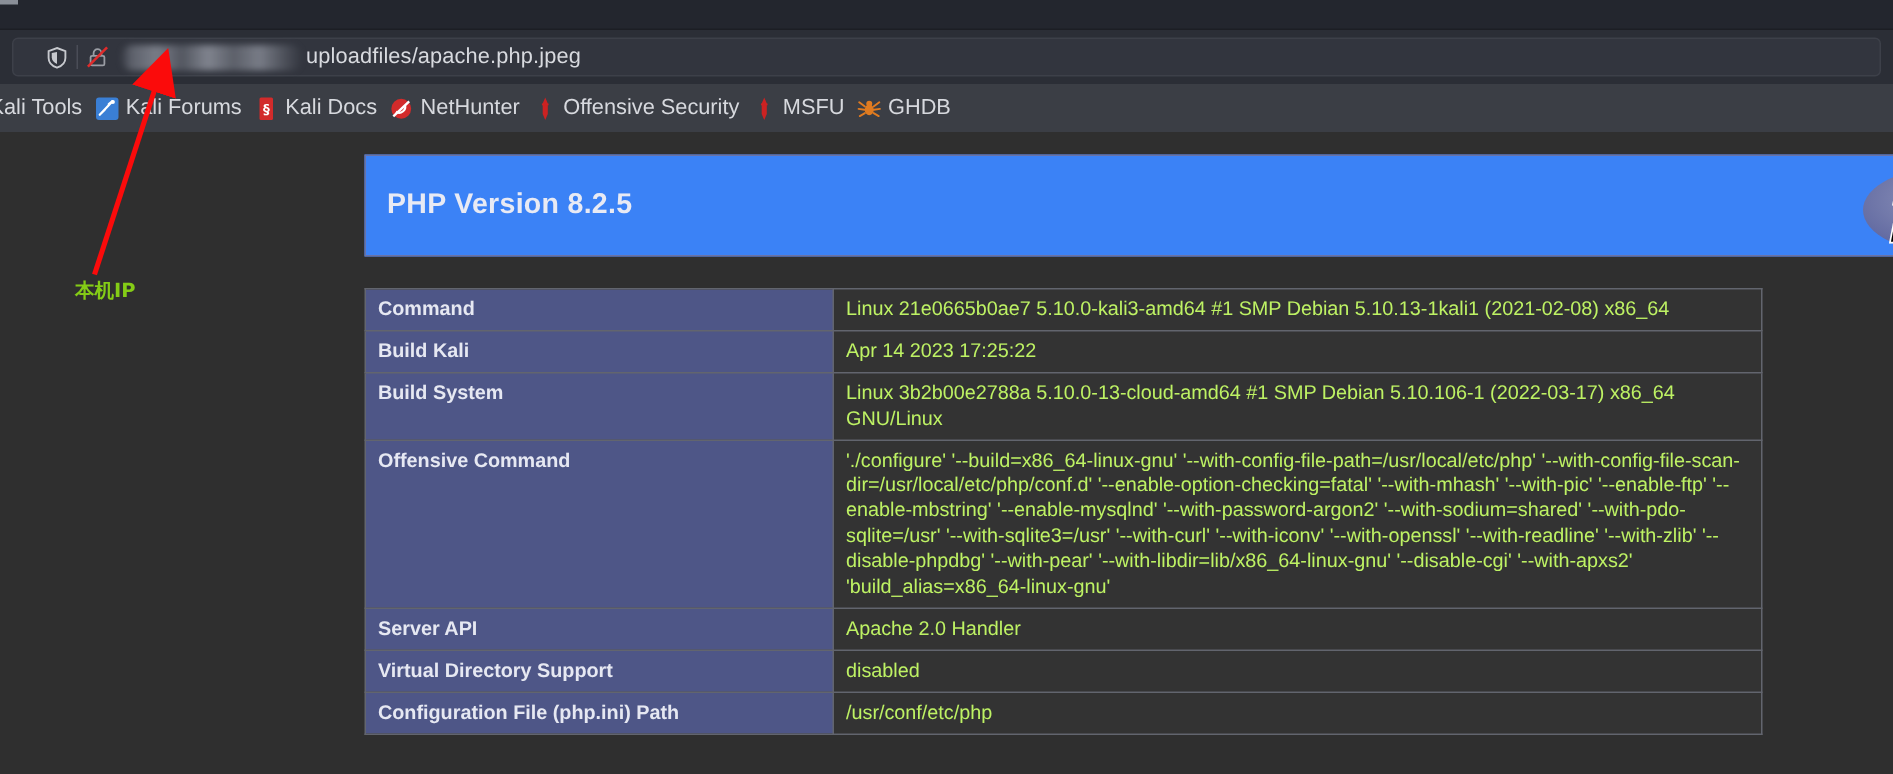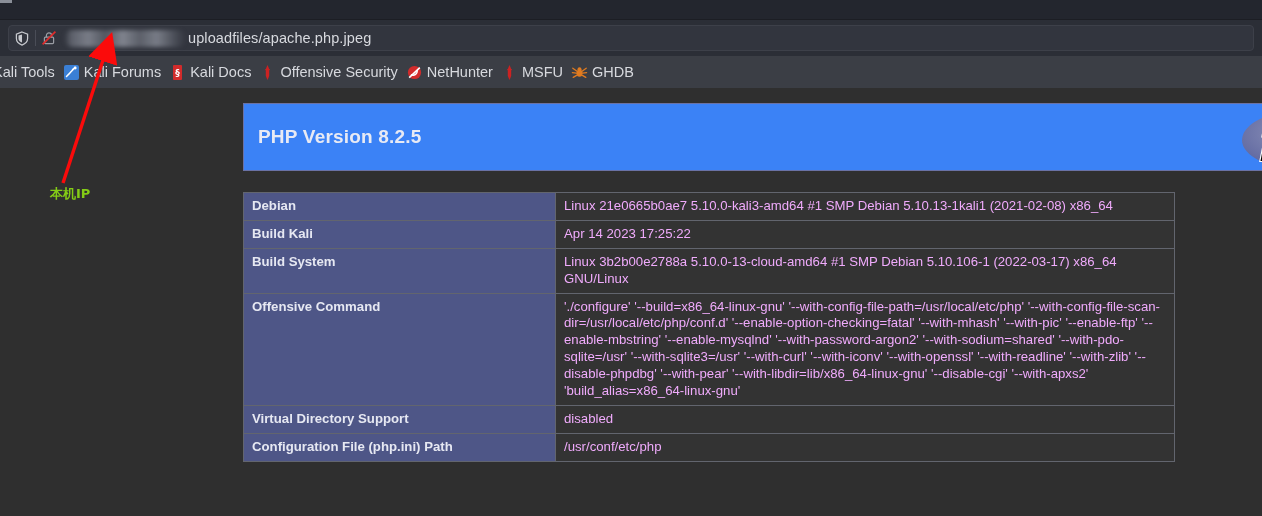--- a/index.html
+++ b/index.html
@@ -32,21 +32,21 @@
     position: absolute; left: 0; top: 20px;
     width: 1262px; height: 36px;
     background: #2b2e36;
   }
   #urlbar {
     position: absolute; left: 8px; top: 5px;
     width: 1246px; height: 26px;
     background: #32353e;
     border: 1px solid #3d4049;
     border-radius: 4px;
-    display: flex; align-items: center;
+    display: flex; align-items: center; padding-left: 16px;
   }
   #shield-icon { width: 26px; display: flex; align-items: center; justify-content: center; }
   #urlbar-sep { width: 1px; height: 16px; background: #4a4d57; }
   #lock-icon { width: 26px; display: flex; align-items: center; justify-content: center; position: relative; }
   #url-redact {
     width: 122px; height: 17px;
     margin-left: 2px;
     border-radius: 9px;
     background:
       linear-gradient(90deg,
@@ -131,21 +131,21 @@
     line-height: 1.28;
   }
   #info-table td.k {
     width: 312px;
     background: #4e5687;
     color: #e6e8f2;
     font-weight: bold;
   }
   #info-table td.v {
     background: #333333;
-    color: #f0abfc;
+    color: #bef264;
     word-break: break-word;
   }
 
   
   #annotation { position: absolute; left: 0; top: 0; width: 1262px; height: 516px; pointer-events: none; }
   #annot-text {
     position: absolute; left: 50px; top: 185px;
     color: #84cc16;
     font-size: 13px;
     font-weight: bold;
@@ -202,32 +202,32 @@
       </div>
       <div class="bm">
         <svg class="bm-ico" viewBox="0 0 17 17">
           <rect x="4" y="1" width="9" height="15" rx="1" fill="#d22b2b"></rect>
           <text x="8.5" y="12" text-anchor="middle" font-family="DejaVu Sans, sans-serif" font-size="9" font-weight="bold" fill="#ffffff">§</text>
         </svg>
         <span class="bm-label">Kali Docs</span>
       </div>
       <div class="bm">
         <svg class="bm-ico" viewBox="0 0 17 17">
-          <path d="M8.5 1 L10.2 5 L10.2 12 L8.5 16 L6.8 12 L6.8 5 Z" fill="#cc2222"></path>
-          <rect x="6.3" y="5" width="4.4" height="1.2" fill="#cc2222"></rect>
-        </svg>
-        <span class="bm-label">Offensive Security</span>
-      </div>
-      <div class="bm">
-        <svg class="bm-ico" viewBox="0 0 17 17">
           <circle cx="8.5" cy="8.5" r="6.6" fill="#d22b2b"></circle>
           <path d="M3.2 13.6 L13.8 3.6" stroke="#ffffff" stroke-width="1.6"></path>
           <path d="M5 10.5 a4 4 0 0 0 6 -4.5" stroke="#ffffff" stroke-width="1.4" fill="none"></path>
         </svg>
         <span class="bm-label">NetHunter</span>
+      </div>
+      <div class="bm">
+        <svg class="bm-ico" viewBox="0 0 17 17">
+          <path d="M8.5 1 L10.2 5 L10.2 12 L8.5 16 L6.8 12 L6.8 5 Z" fill="#cc2222"></path>
+          <rect x="6.3" y="5" width="4.4" height="1.2" fill="#cc2222"></rect>
+        </svg>
+        <span class="bm-label">Offensive Security</span>
       </div>
       <div class="bm">
         <svg class="bm-ico" viewBox="0 0 17 17">
           <path d="M8.5 1 L10.2 5 L10.2 12 L8.5 16 L6.8 12 L6.8 5 Z" fill="#cc2222"></path>
           <rect x="6.3" y="5" width="4.4" height="1.2" fill="#cc2222"></rect>
         </svg>
         <span class="bm-label">MSFU</span>
       </div>
       <div class="bm">
         <svg class="bm-ico" viewBox="0 0 17 17">
@@ -255,34 +255,38 @@
       </defs>
       <ellipse cx="60" cy="31" rx="58" ry="29" fill="url(#phpOval)"></ellipse>
       <text x="60" y="44" text-anchor="middle" font-family="'DejaVu Serif', serif" font-size="38" font-weight="bold" font-style="italic" fill="#000000" stroke="#ffffff" stroke-width="2.2" paint-order="stroke">php</text>
     </svg>
   </div>
 
   <table id="info-table">
     <tbody>
 
     <tr>
-          <td class="k">Debian</td>
+          <td class="k">Command</td>
           <td class="v">Linux 21e0665b0ae7 5.10.0-kali3-amd64 #1 SMP Debian 5.10.13-1kali1 (2021-02-08) x86_64</td>
         </tr>
         <tr>
           <td class="k">Build Kali</td>
           <td class="v">Apr 14 2023 17:25:22</td>
         </tr>
         <tr>
           <td class="k">Build System</td>
           <td class="v">Linux 3b2b00e2788a 5.10.0-13-cloud-amd64 #1 SMP Debian 5.10.106-1 (2022-03-17) x86_64 GNU/Linux</td>
         </tr>
         <tr>
           <td class="k">Offensive Command</td>
           <td class="v">'./configure'  '--build=x86_64-linux-gnu' '--with-config-file-path=/usr/local/etc/php' '--with-config-file-scan-dir=/usr/local/etc/php/conf.d' '--enable-option-checking=fatal' '--with-mhash' '--with-pic' '--enable-ftp' '--enable-mbstring' '--enable-mysqlnd' '--with-password-argon2' '--with-sodium=shared' '--with-pdo-sqlite=/usr' '--with-sqlite3=/usr' '--with-curl' '--with-iconv' '--with-openssl' '--with-readline' '--with-zlib' '--disable-phpdbg' '--with-pear' '--with-libdir=lib/x86_64-linux-gnu' '--disable-cgi' '--with-apxs2' 'build_alias=x86_64-linux-gnu'</td>
+        </tr>
+        <tr>
+          <td class="k">Server API</td>
+          <td class="v">Apache 2.0 Handler</td>
         </tr>
         <tr>
           <td class="k">Virtual Directory Support</td>
           <td class="v">disabled</td>
         </tr>
         <tr>
           <td class="k">Configuration File (php.ini) Path</td>
           <td class="v">/usr/conf/etc/php</td>
         </tr>
       </tbody>

